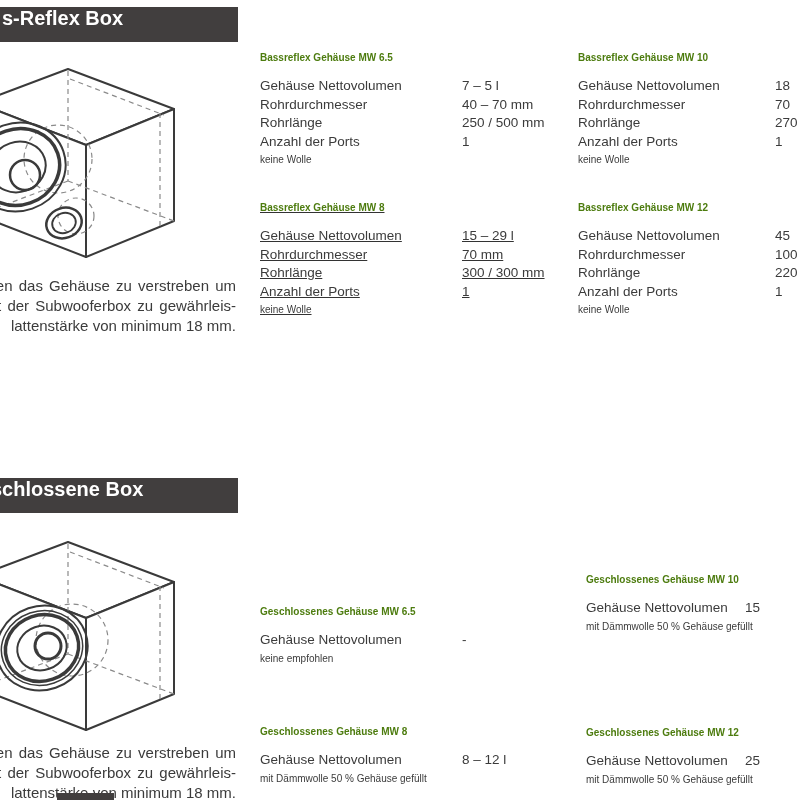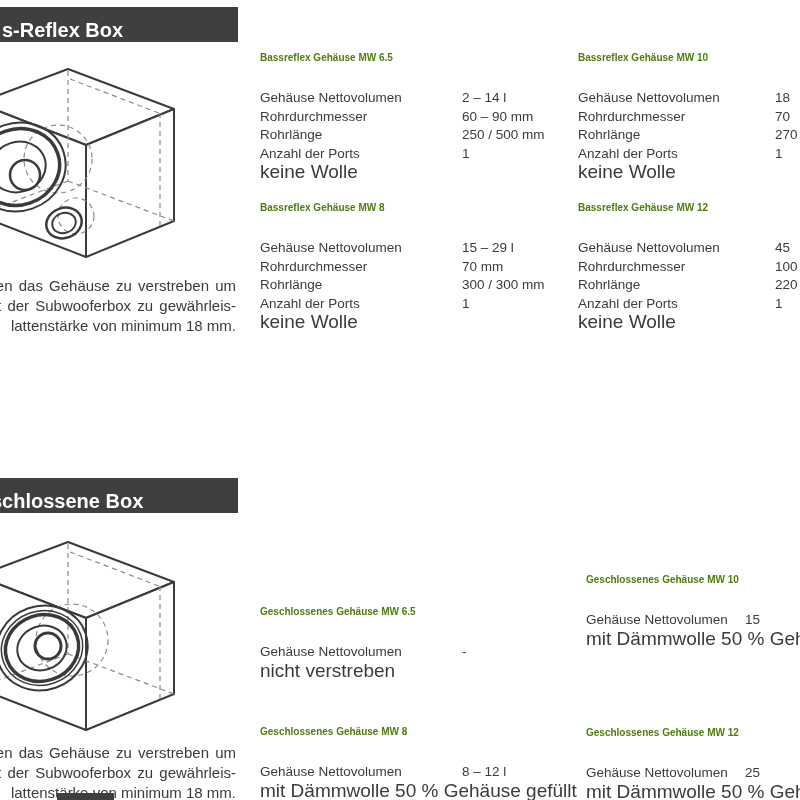--- a/index.html
+++ b/index.html
@@ -11,21 +11,21 @@
     font-family:"Liberation Sans", sans-serif;
     color:#333333;
   }
   .abs{position:absolute;}
   
   .header-bar{
     position:absolute;
     left:0;
     width:238px;height:35px;
     background:#413e3e;
-    display:flex;align-items:flex-end;
+    display:flex;align-items:flex-start;
     overflow:visible;
   }
   .header-bar .bar-title{
     color:#ffffff;
     font-weight:bold;
     font-size:20px;
     white-space:nowrap;
     position:relative;
   }
   #bar1 .bar-title{left:2px;}
@@ -44,27 +44,27 @@
   
   .block{position:absolute;width:330px;}
   .block-title{
     margin:0;
     font-size:10px;
     font-weight:bold;
     color:#4d7c0f;
     line-height:14px;
     white-space:nowrap;
   }
-  .rows{margin-top:24px;}
+  .rows{margin-top:12px;}
   .row{display:flex;height:18.5px;font-size:13.5px;line-height:18.5px;white-space:nowrap;color:#3b3b3b;}
   .row .lbl{flex:none;}
   .col-mid .lbl{width:202px;}
   .col-right-top .lbl{width:197px;}
   .col-right-bot .lbl{width:159px;}
-  .spec-note{font-size:19px;line-height:18.5px;height:18.5px;white-space:nowrap;color:#3b3b3b;}
+  .spec-note{font-size:10px;line-height:18.5px;height:18.5px;white-space:nowrap;color:#3b3b3b;}
   svg{display:block;}
   .footer-frag{
     position:absolute;
     left:57px;top:793px;width:57px;height:7px;
     background:#413e3e;
   }
 </style>
 </head>
 <body>
 
@@ -103,39 +103,39 @@
   <div class="wide">hlen das Gehäuse zu verstreben um</div>
   <div class="wide">ät der Subwooferbox zu gewährleis-</div>
   <div>lattenstärke von minimum 18 mm.</div>
 </div>
 
 <div class="block col-mid" style="left:260px;top:51px;">
   <h3 class="block-title">Bassreflex Gehäuse MW 6.5</h3>
   <div class="rows">
     <div class="row">
       <span class="lbl">Gehäuse Nettovolumen</span>
-      <span class="val">2 – 14 l</span>
-    </div>
-    <div class="row">
-      <span class="lbl">Rohrdurchmesser</span>
-      <span class="val">60 – 90 mm</span>
+      <span class="val">7 – 5 l</span>
+    </div>
+    <div class="row">
+      <span class="lbl">Rohrdurchmesser</span>
+      <span class="val">40 – 70 mm</span>
     </div>
     <div class="row">
       <span class="lbl">Rohrlänge</span>
       <span class="val">250 / 500 mm</span>
     </div>
     <div class="row">
       <span class="lbl">Anzahl der Ports</span>
       <span class="val">1</span>
     </div>
     <div class="spec-note">keine Wolle</div>
   </div>
 </div>
 
-<div class="block col-mid" style="left:260px;top:201px;">
+<div class="block col-mid" style="left:260px;top:201px;text-decoration:underline;">
   <h3 class="block-title">Bassreflex Gehäuse MW 8</h3>
   <div class="rows">
     <div class="row">
       <span class="lbl">Gehäuse Nettovolumen</span>
       <span class="val">15 – 29 l</span>
     </div>
     <div class="row">
       <span class="lbl">Rohrdurchmesser</span>
       <span class="val">70 mm</span>
     </div>
@@ -230,21 +230,21 @@
   <div>lattenstärke von minimum 18 mm.</div>
 </div>
 
 <div class="block col-mid" style="left:260px;top:605px;">
   <h3 class="block-title">Geschlossenes Gehäuse MW 6.5</h3>
   <div class="rows">
     <div class="row">
       <span class="lbl">Gehäuse Nettovolumen</span>
       <span class="val">-</span>
     </div>
-    <div class="spec-note">nicht verstreben</div>
+    <div class="spec-note">keine empfohlen</div>
   </div>
 </div>
 
 <div class="block col-mid" style="left:260px;top:725px;">
   <h3 class="block-title">Geschlossenes Gehäuse MW 8</h3>
   <div class="rows">
     <div class="row">
       <span class="lbl">Gehäuse Nettovolumen</span>
       <span class="val">8 – 12 l</span>
     </div>

